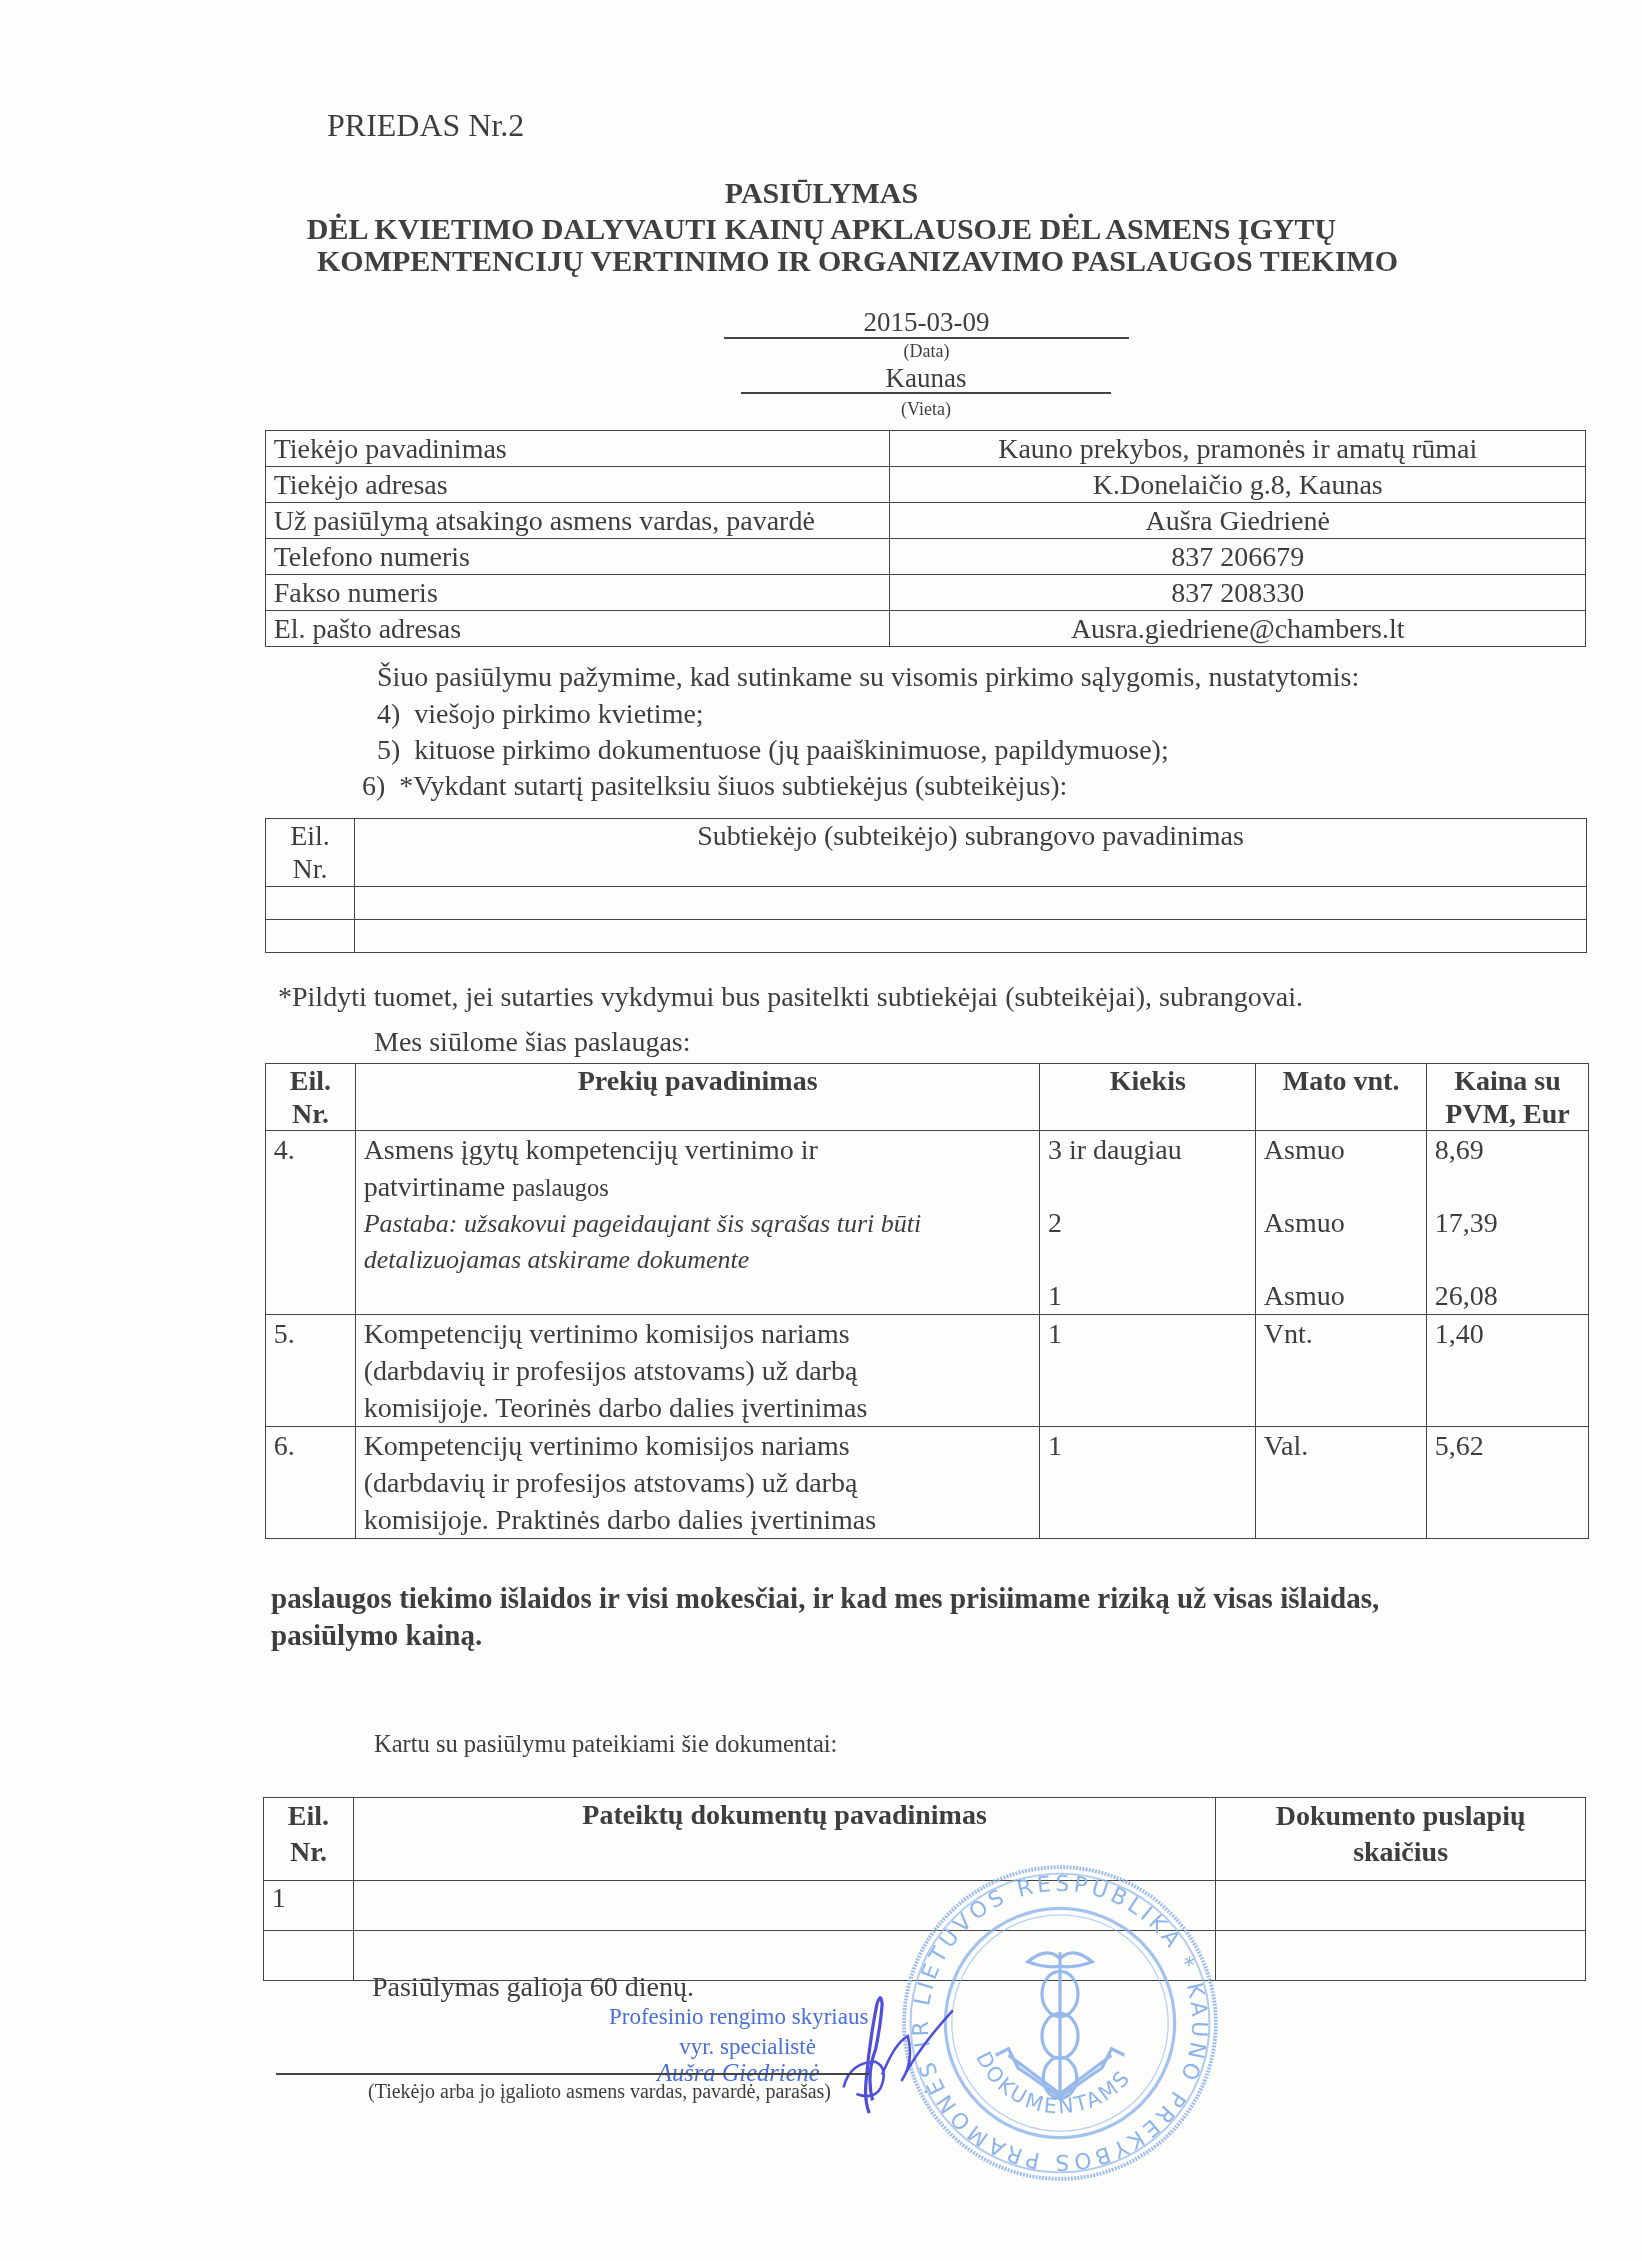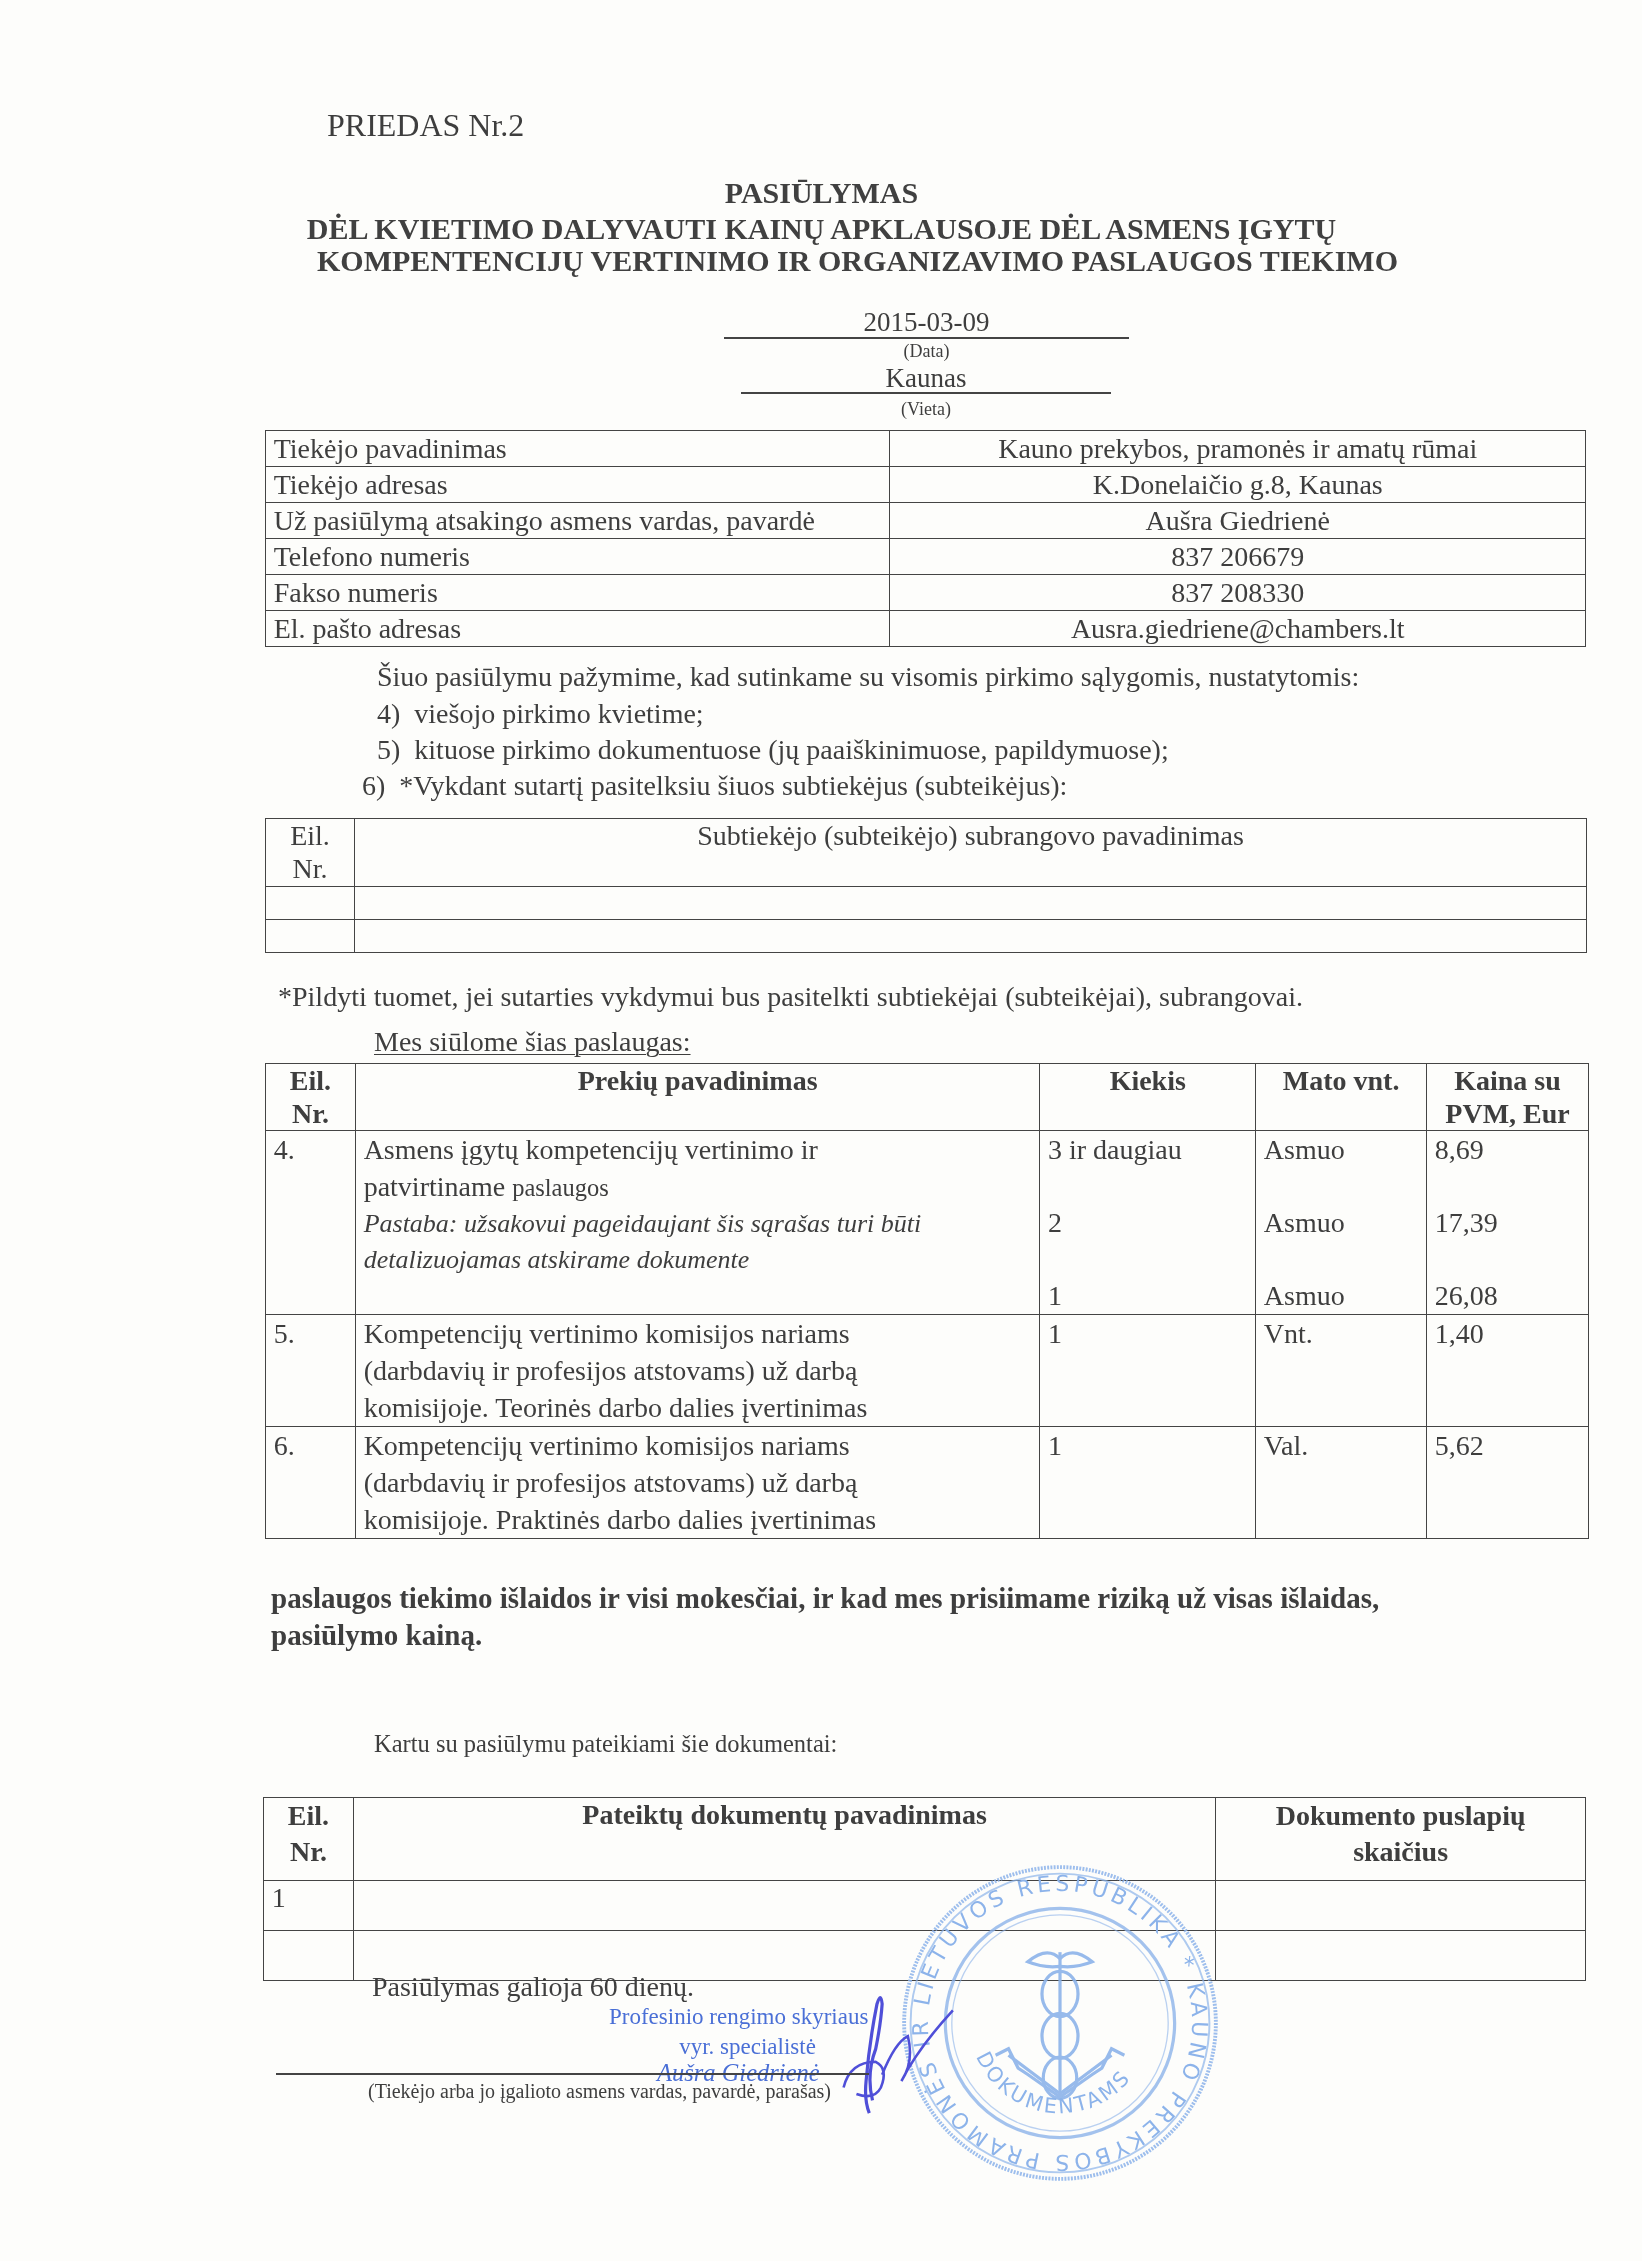--- a/index.html
+++ b/index.html
@@ -104,21 +104,21 @@
   </tr>
   <tr>
     <td style="height:32px;"></td>
     <td></td>
   </tr>
 </tbody>
   </table>
 
 <div class="abs t" style="left:278px; top:981px;">*Pildyti tuomet, jei sutarties vykdymui bus pasitelkti subtiekėjai (subteikėjai), subrangovai.</div>
 
-<div class="abs t" style="left:374px; top:1026px; text-decoration:underline; text-decoration-thickness:1.3px; text-underline-offset:2.6px;">Mes siūlome šias paslaugas:</div>
+<div class="abs t" style="left:374px; top:1026px; text-decoration-thickness:1.3px; text-underline-offset:2.6px;">Mes siūlome šias paslaugas:</div>
 
 <table class="svc" style="left:265px; top:1063px; width:1324px;">
   <colgroup>
     <col style="width:90px">
       <col style="width:685px">
       <col style="width:216px">
       <col style="width:171px">
       <col style="width:162px">
   </colgroup>
   <tbody>

